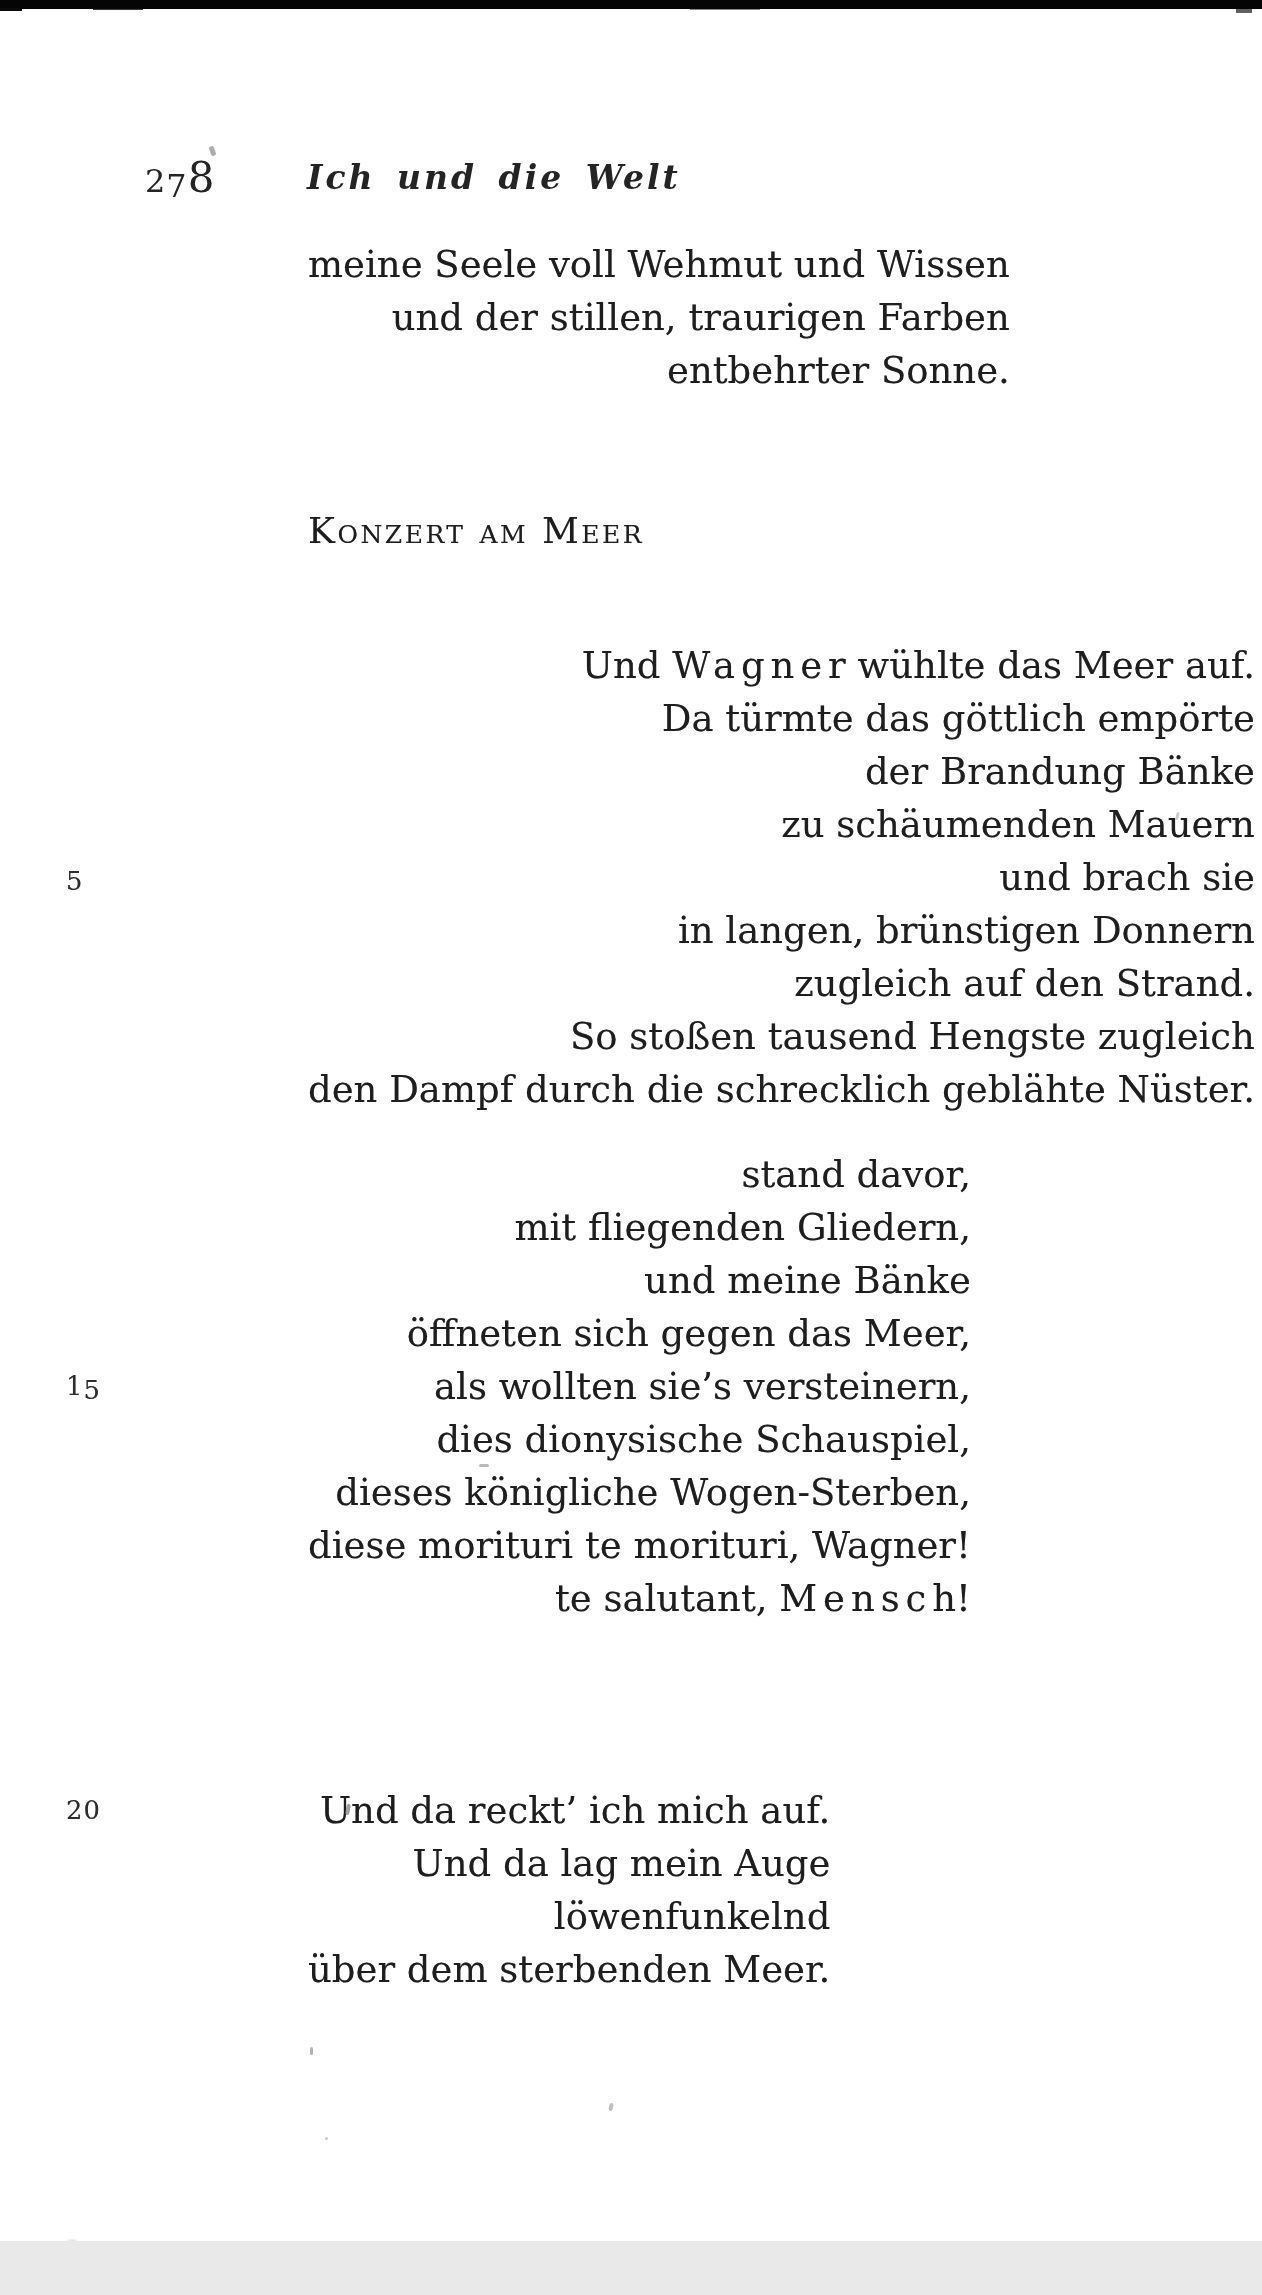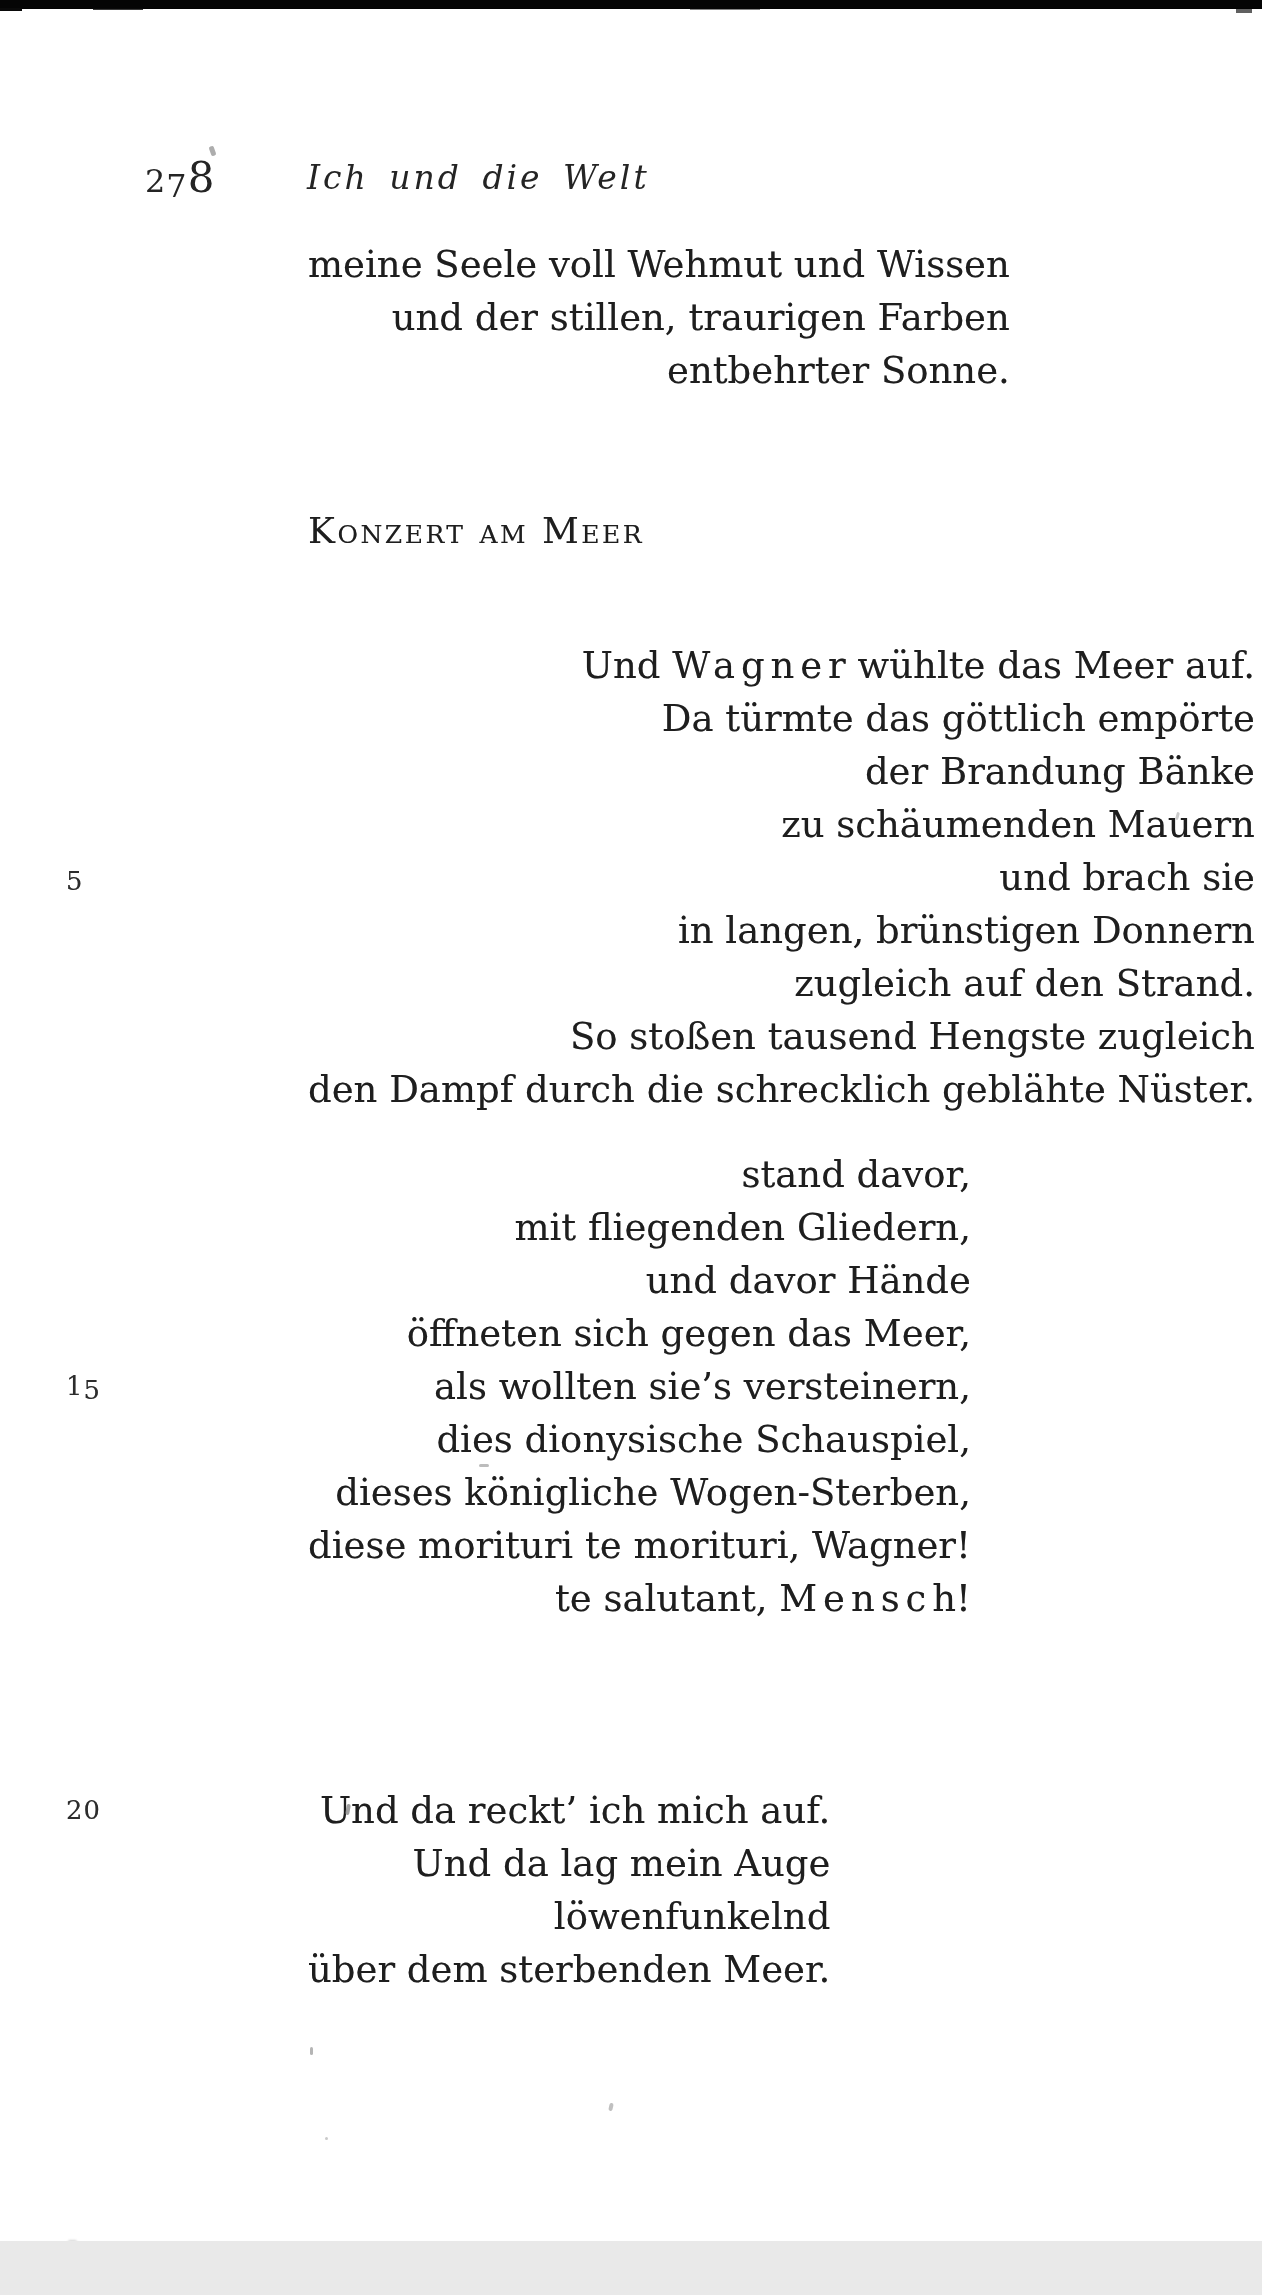--- a/index.html
+++ b/index.html
@@ -25,21 +25,21 @@
   .nub4{left:1236px;top:9px;width:16px;height:4px;opacity:.65;}
 
   .headrow{position:absolute;top:155px;left:0;width:1262px;height:46px;line-height:46px;}
   .pagenum{
     position:absolute;left:145px;top:0;
     font-size:42px;line-height:46px;letter-spacing:1px;color:#242424;
   }
   .runhead{
     position:absolute;left:307px;top:0;
     font-style:italic;font-size:33px;line-height:46px;
-    letter-spacing:3px;word-spacing:7px;color:#242424;
+    letter-spacing:3px;word-spacing:7px;color:#242424;font-weight:bold;
   }
 
   
   .d-x{font-size:.76em;}
   .d-asc{font-size:1em;}
   .d-desc{font-size:.76em;position:relative;top:.15em;}
 
   .stanza{
     position:absolute;left:308px;
     font-size:37px;line-height:53px;
@@ -106,21 +106,21 @@
       <div class="line"><span class="lineno"><span class="d-desc">5</span></span>und brach sie</div>
       <div class="line">in langen, brünstigen Donnern</div>
       <div class="line">zugleich auf den Strand.</div>
       <div class="line">So stoßen tausend Hengste zugleich</div>
       <div class="line">den Dampf durch die schrecklich geblähte Nüster.</div>
     </div>
 
   <div class="stanza" style="top:1148px">
       <div class="line">stand davor,</div>
       <div class="line">mit fliegenden Gliedern,</div>
-      <div class="line">und davor Hände</div>
+      <div class="line">und meine Bänke</div>
       <div class="line">öffneten sich gegen das Meer,</div>
       <div class="line"><span class="lineno"><span class="d-x">1</span><span class="d-desc">5</span></span>als wollten sie’s versteinern,</div>
       <div class="line">dies dionysische Schauspiel,</div>
       <div class="line">dieses königliche Wogen-Sterben,</div>
       <div class="line">diese morituri te morituri, Wagner!</div>
       <div class="line">te salutant, <span class="sperr">Mensch</span>!</div>
     </div>
 
   <div class="stanza" style="top:1784px">
       <div class="line"><span class="lineno"><span class="d-x">2</span><span class="d-x">0</span></span>Und da reckt’ ich mich auf.</div>

